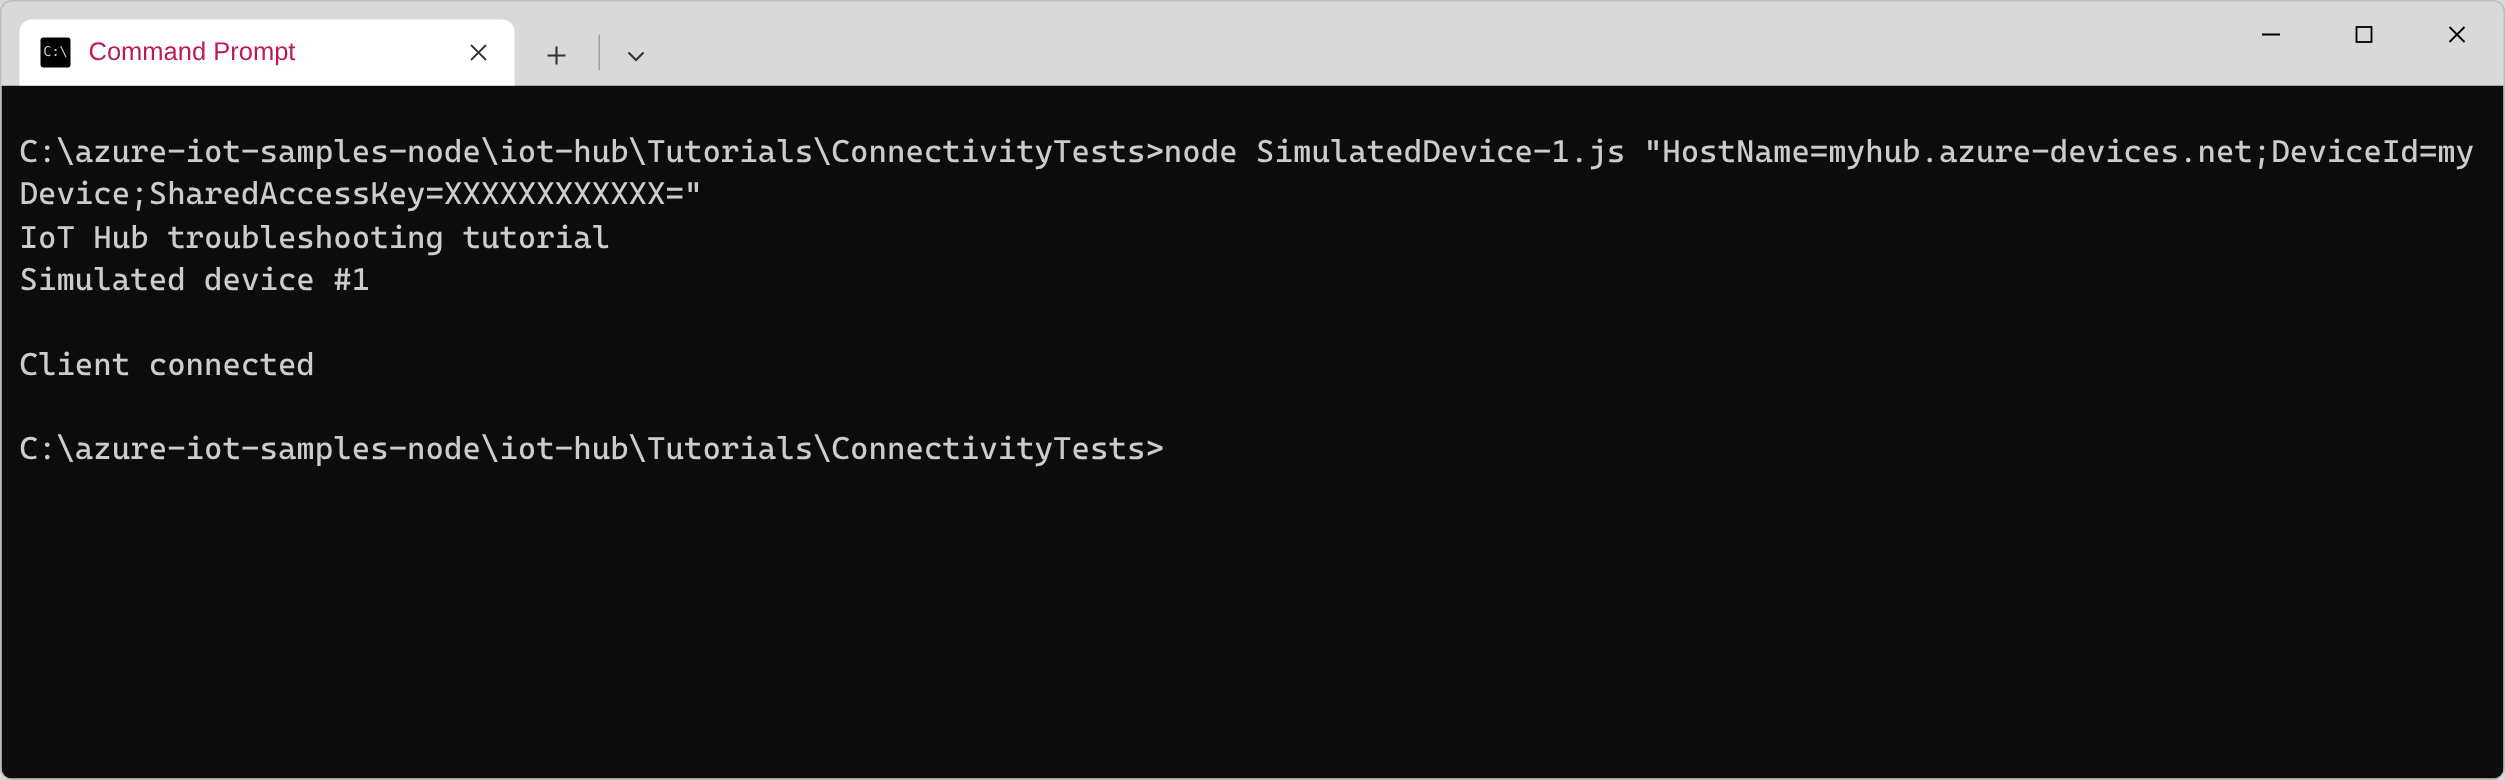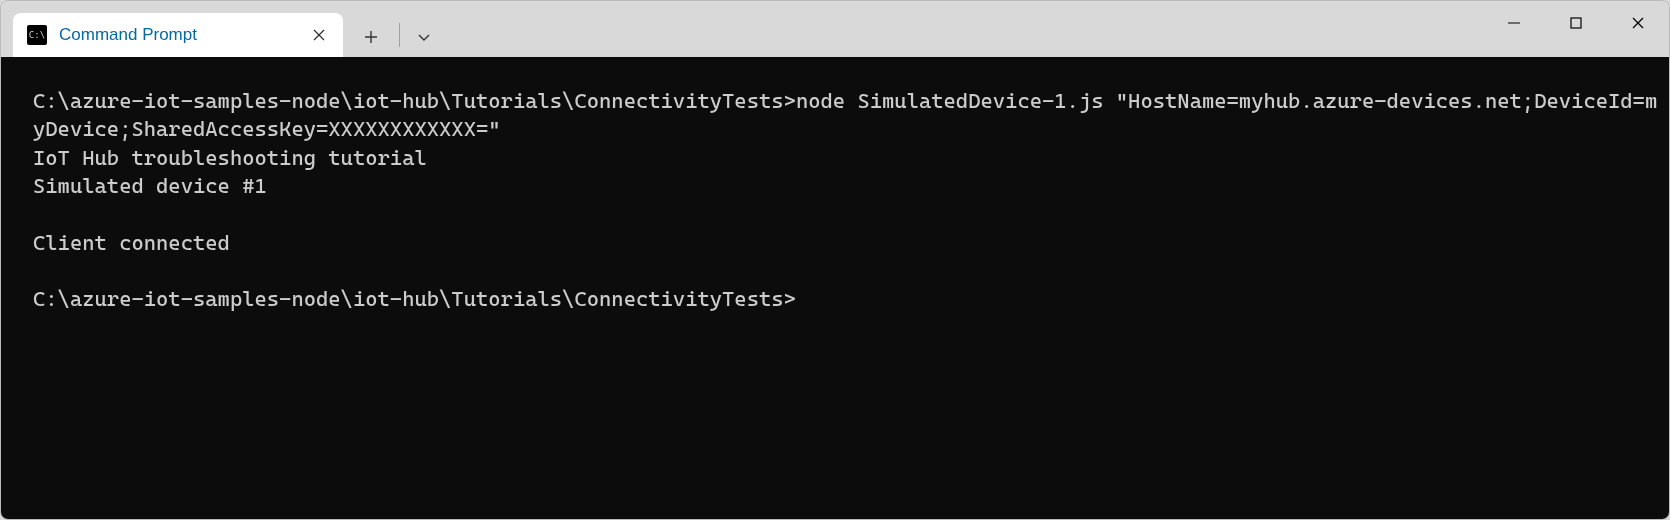--- a/index.html
+++ b/index.html
@@ -52,21 +52,21 @@
       border-radius: 2px;
     }
     .tab-icon-inner {
       color: #ccc;
       font-size: 9px;
       font-family: monospace;
       line-height: 1;
     }
     .tab-title {
       font-size: 17px;
-      color: #0369a1;
+      color: #be185d;
       flex: 1;
     }
     .tab-close {
       width: 28px;
       height: 28px;
       display: flex;
       align-items: center;
       justify-content: center;
       border-radius: 4px;
       cursor: pointer;
@@ -121,21 +121,20 @@
       color: #cccccc;
       font-family: 'Cascadia Mono', 'Consolas', monospace;
       font-size: 21px;
       line-height: 1.35;
       white-space: pre-wrap;
       word-break: break-all;
       overflow: hidden;
     }
     .terminal-line {
       display: block;
-      margin-left: 20px;
     }
     svg {
       display: block;
     }
   </style>
 </head>
 <body>
 
 <div class="titlebar">
   <div class="tab-strip">

